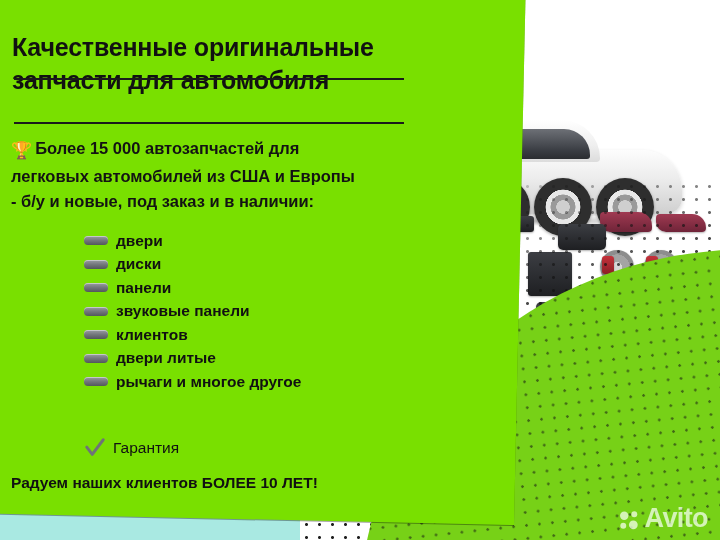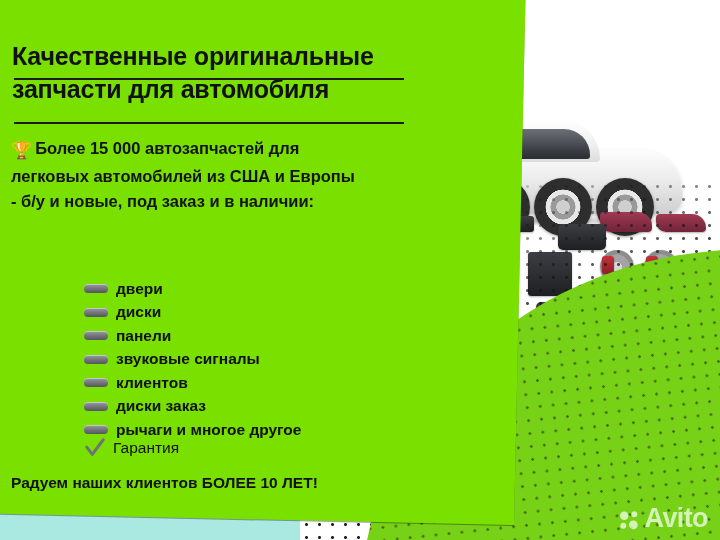--- a/index.html
+++ b/index.html
@@ -78,35 +78,35 @@
   
   .green-panel{
     position:absolute;left:-40px;top:-26px;width:560px;height:545px;
     background:#79e000;transform:rotate(1.25deg);
     box-shadow:0 1px 0 rgba(0,0,0,.35);
   }
   .content{position:absolute;left:0;top:0;width:470px;height:540px;}
 
   
   .headline{
-    position:absolute;left:12px;top:40px;width:420px;
+    position:absolute;left:12px;top:31px;width:420px;
     font-size:25px;font-weight:700;color:#111;line-height:1.32;letter-spacing:-.2px;
   }
   .hl-line{position:relative;display:block;}
   .rule{position:absolute;height:2px;background:#1b1b1b;}
   .r1{left:14px;top:78px;width:390px;}
   .r2{left:14px;top:122px;width:390px;}
 
   .subhead{
     position:absolute;left:11px;top:136px;width:420px;
     font-size:16.5px;font-weight:700;color:#131313;line-height:1.52;
   }
   .trophy{font-size:17px;vertical-align:-2px;margin-right:3px;}
 
-  .bullets{position:absolute;left:84px;top:229px;width:340px;margin-top:48px;}
+  .bullets{position:absolute;left:84px;top:229px;width:340px;}
   .bullet{display:flex;align-items:center;height:23.5px;}
   .bmark{
     width:24px;height:9px;border-radius:4px;margin-right:8px;flex:0 0 auto;
     background:linear-gradient(180deg,#9a9ea3 0%,#73777c 50%,#53575c 100%);
     box-shadow:inset 0 1px 0 rgba(255,255,255,.45);
   }
   .btext{font-size:15.5px;font-weight:700;color:#111;white-space:nowrap;}
 
   .guarantee{position:absolute;left:84px;top:437px;display:flex;align-items:center;}
   .check{width:22px;height:22px;margin-right:7px;flex:0 0 auto;}
@@ -204,29 +204,29 @@
       <div class="bullet">
         <span class="bmark"></span>
         <span class="btext">диски</span>
       </div>
       <div class="bullet">
         <span class="bmark"></span>
         <span class="btext">панели</span>
       </div>
       <div class="bullet">
         <span class="bmark"></span>
-        <span class="btext">звуковые сигналы</span>
+        <span class="btext">звуковые панели</span>
       </div>
       <div class="bullet">
         <span class="bmark"></span>
         <span class="btext">клиентов</span>
       </div>
       <div class="bullet">
         <span class="bmark"></span>
-        <span class="btext">диски заказ</span>
+        <span class="btext">двери литые</span>
       </div>
       <div class="bullet">
         <span class="bmark"></span>
         <span class="btext">рычаги и многое другое</span>
       </div>
     </div>
 
     <div class="guarantee">
       <svg class="check" viewBox="0 0 24 24">
         <path d="M3 11 L9 19 L21 3" fill="none" stroke="#6f7378" stroke-width="3.2" stroke-linecap="round" stroke-linejoin="round"></path>

